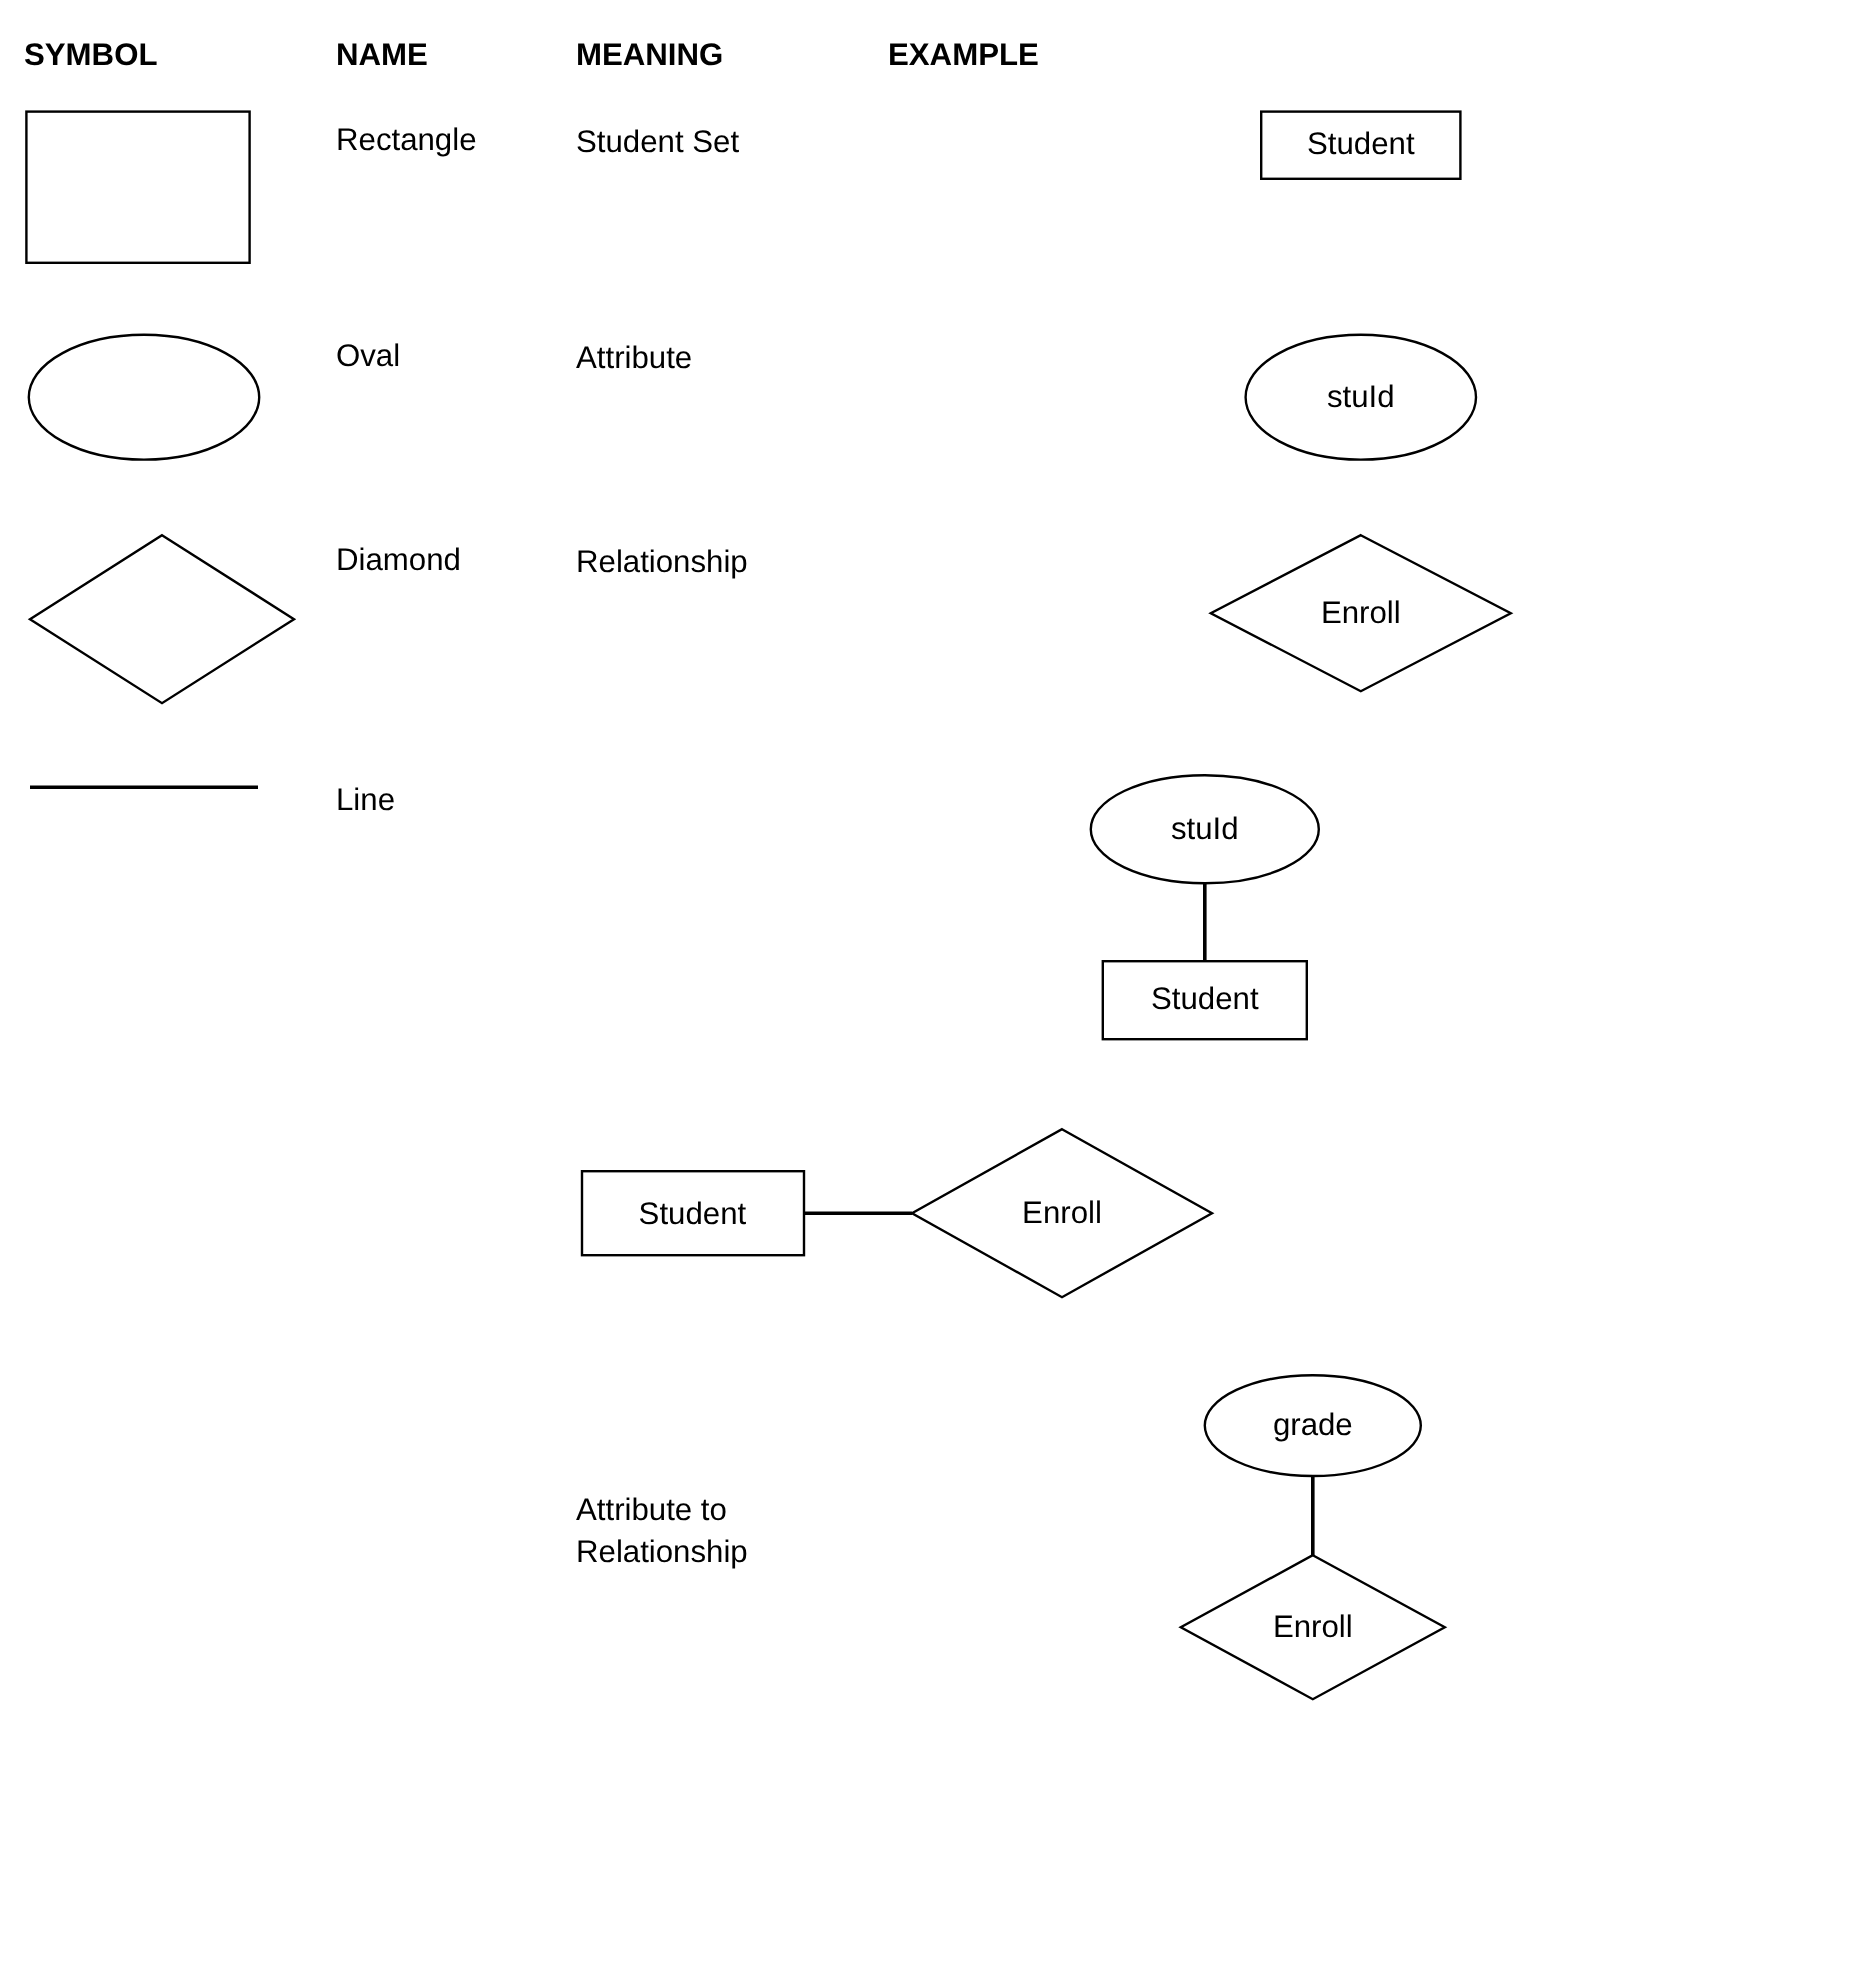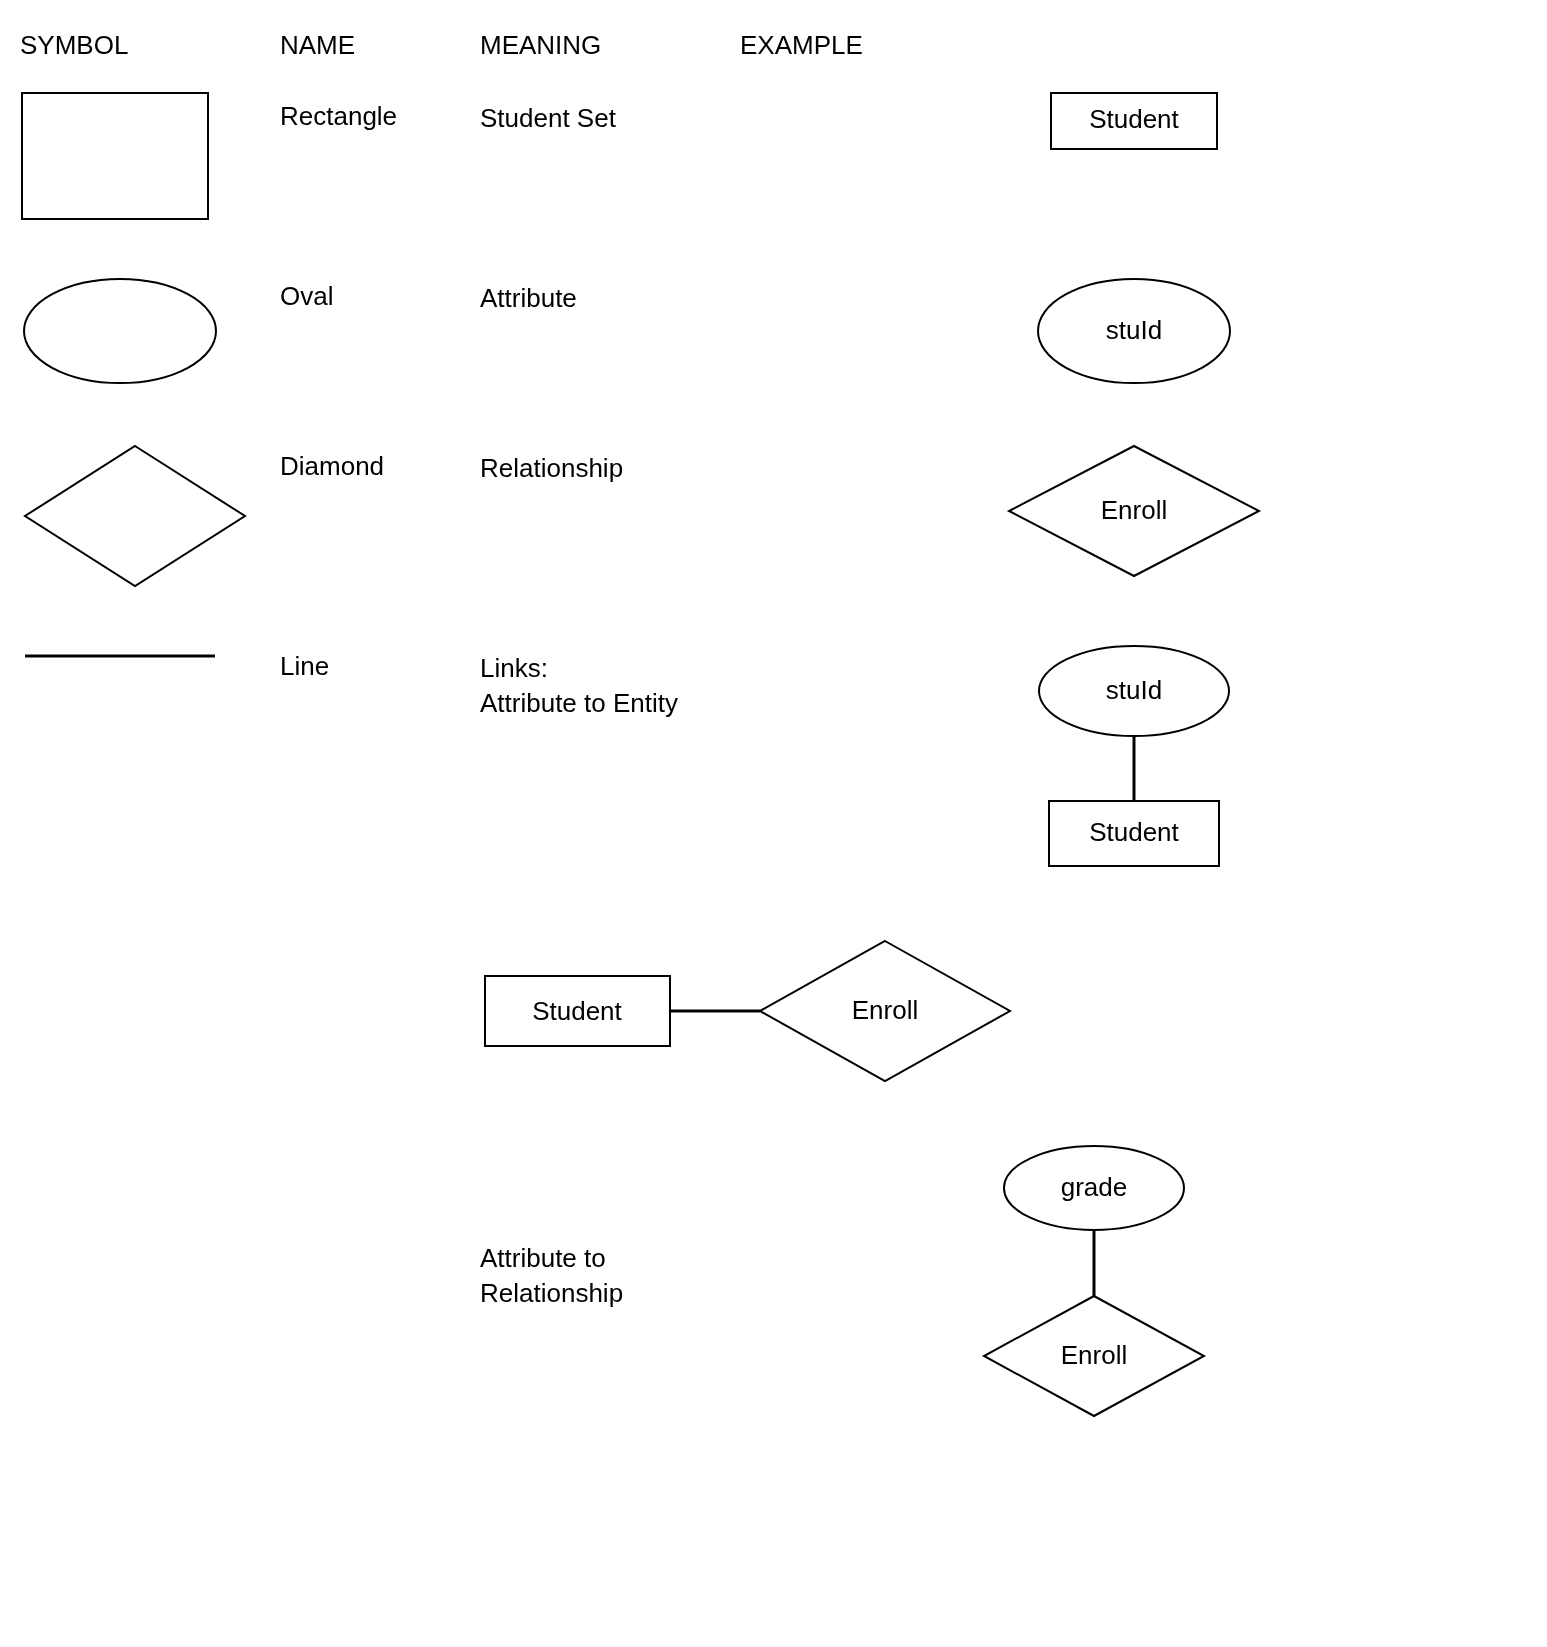--- a/index.html
+++ b/index.html
@@ -4,21 +4,21 @@
   <style>
     body {
       font-family: Arial, Helvetica, sans-serif;
       background: white;
       margin: 0;
       padding: 30px 20px;
       font-size: 26px;
     }
     .header-row {
       display: flex;
-      font-weight: normal;
+      font-weight: bold;
       margin-bottom: 30px;
     }
     .col-symbol { width: 260px; }
     .col-name { width: 200px; }
     .col-meaning { width: 260px; }
     .col-example { flex: 1; text-align: left; }
     .row {
       display: flex;
       align-items: flex-start;
       margin-bottom: 50px;
@@ -104,22 +104,20 @@
   </div>
 </div>
 
 <div class="row">
   <div class="symbol-cell">
     <svg width="200" height="30">
       <line x1="5" y1="15" x2="195" y2="15" stroke="black" stroke-width="3"></line>
     </svg>
   </div>
   <div class="name-cell">Line</div>
-  <div class="meaning-cell" style="white-space:pre-line">Links:
-Attribute to Entity</div>
   <div class="example-cell">
     <svg width="220" height="240">
       <ellipse cx="110" cy="50" rx="95" ry="45" fill="none" stroke="black" stroke-width="2"></ellipse>
       <text x="110" y="58" text-anchor="middle" font-size="26" font-family="Arial">stuId</text>
       <line x1="110" y1="95" x2="110" y2="160" stroke="black" stroke-width="3"></line>
       <rect x="25" y="160" width="170" height="65" fill="none" stroke="black" stroke-width="2"></rect>
       <text x="110" y="200" text-anchor="middle" font-size="26" font-family="Arial">Student</text>
     </svg>
   </div>
 </div>

